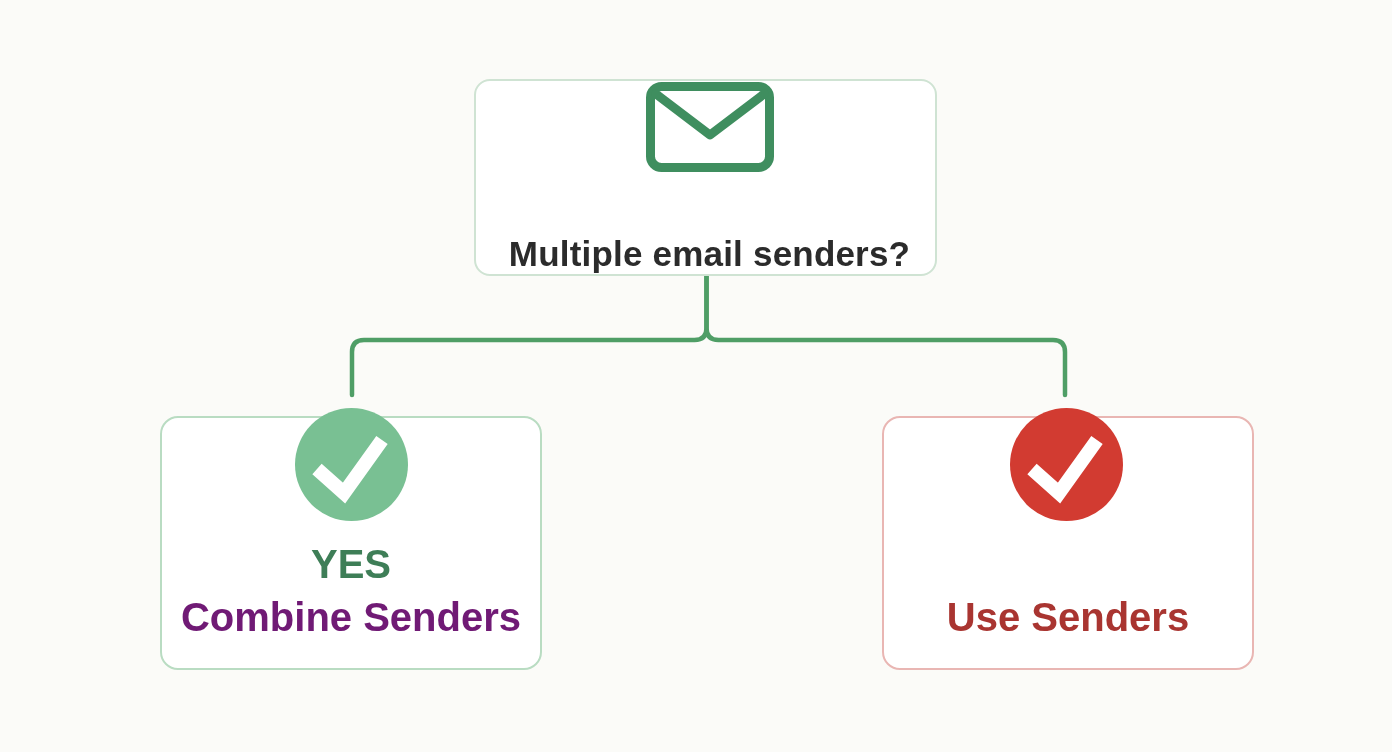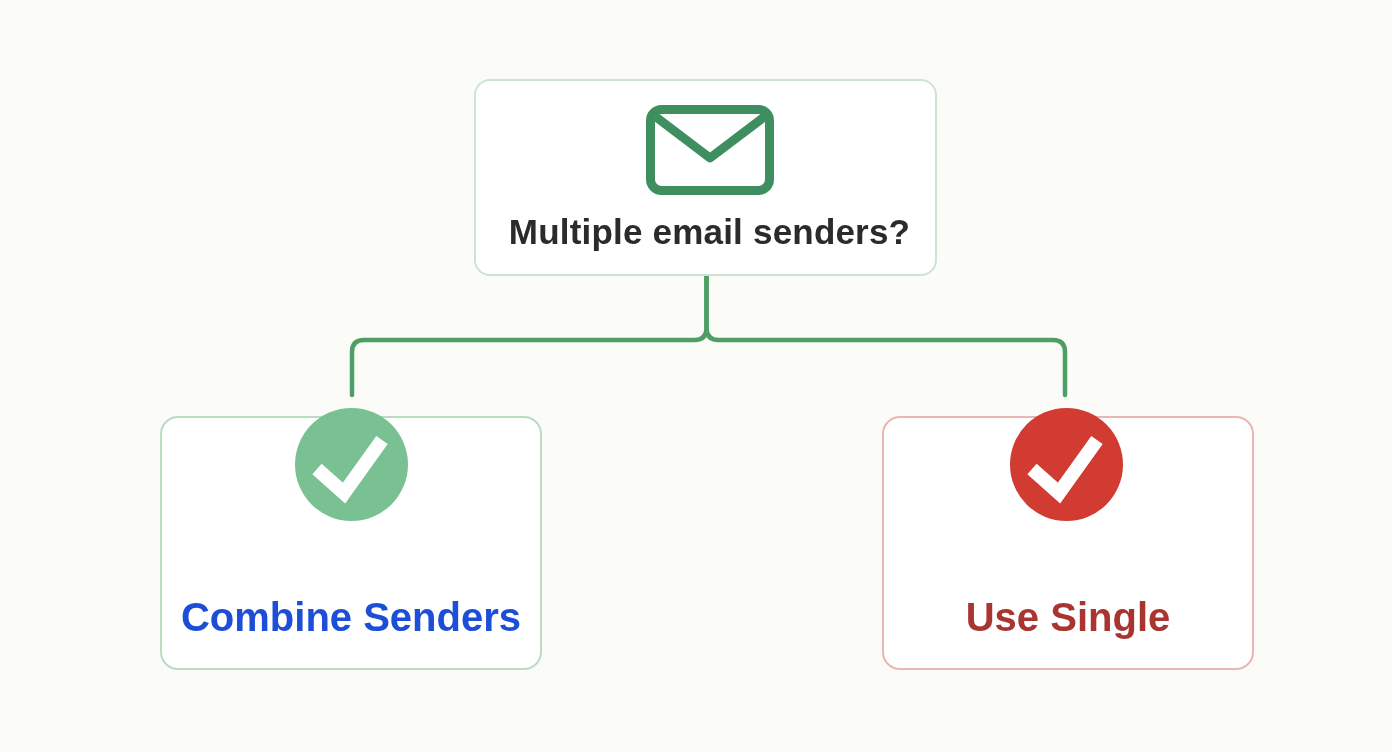--- a/index.html
+++ b/index.html
@@ -27,21 +27,21 @@
     box-sizing: border-box;
   }
 
   .root-node {
     left: 474px; top: 79px;
     width: 463px; height: 197px;
     border-radius: 16px;
     display: flex;
     flex-direction: column;
     align-items: center;
-    justify-content: center;
+    justify-content: space-between;
     gap: 16px;
     padding-left: 8px;
   }
 
   .root-label {
     font-size: 35px;
     font-weight: 700;
     letter-spacing: 0.2px;
     white-space: nowrap;
   }
@@ -95,33 +95,34 @@
       <svg width="130" height="92" viewBox="0 0 130 92" xmlns="http://www.w3.org/2000/svg">
         <rect x="5.5" y="5.5" width="119" height="81" rx="11" fill="none" stroke="#3f8e5f" stroke-width="9"></rect>
         <path d="M 11 13 L 65 54 L 119 13" fill="none" stroke="#3f8e5f" stroke-width="9" stroke-linejoin="round" stroke-linecap="round"></path>
       </svg>
     </span>
     <div class="root-label" style="color: rgb(43, 43, 43);">Multiple email senders?</div>
   </div>
 
   <div class="node branch-node branch-yes" style="border-color: rgb(185, 220, 194); background-color: rgb(255, 255, 255);">
     <div class="branch-text">
-      <div class="line" style="color: #1d4ed8;">Combine Senders</div>
+      <div class="line" style="color: rgb(62, 126, 87);">YES</div>
+      <div class="line" style="color: #701a75;">Combine Senders</div>
     </div>
   </div>
 
   <div class="badge badge-yes" style="background-color: rgb(121, 192, 147);">
     <svg width="113" height="113" viewBox="0 0 113 113" xmlns="http://www.w3.org/2000/svg">
       <path d="M 22 61 L 49 85 L 87 32" fill="none" stroke="#ffffff" stroke-width="14" stroke-linecap="butt" stroke-linejoin="miter"></path>
     </svg>
   </div>
 
   <div class="node branch-node branch-no" style="border-color: rgb(233, 182, 179); background-color: rgb(255, 255, 255);">
     <div class="branch-text" style="color: rgb(169, 53, 49);">
-      <div class="line">Use Single</div>
+      <div class="line">Use Senders</div>
     </div>
   </div>
 
   <div class="badge badge-no" style="background-color: rgb(210, 59, 49);">
     <svg width="113" height="113" viewBox="0 0 113 113" xmlns="http://www.w3.org/2000/svg">
       <path d="M 22 61 L 49 85 L 87 32" fill="none" stroke="#ffffff" stroke-width="14" stroke-linecap="butt" stroke-linejoin="miter"></path>
     </svg>
   </div>
 
 </div>

